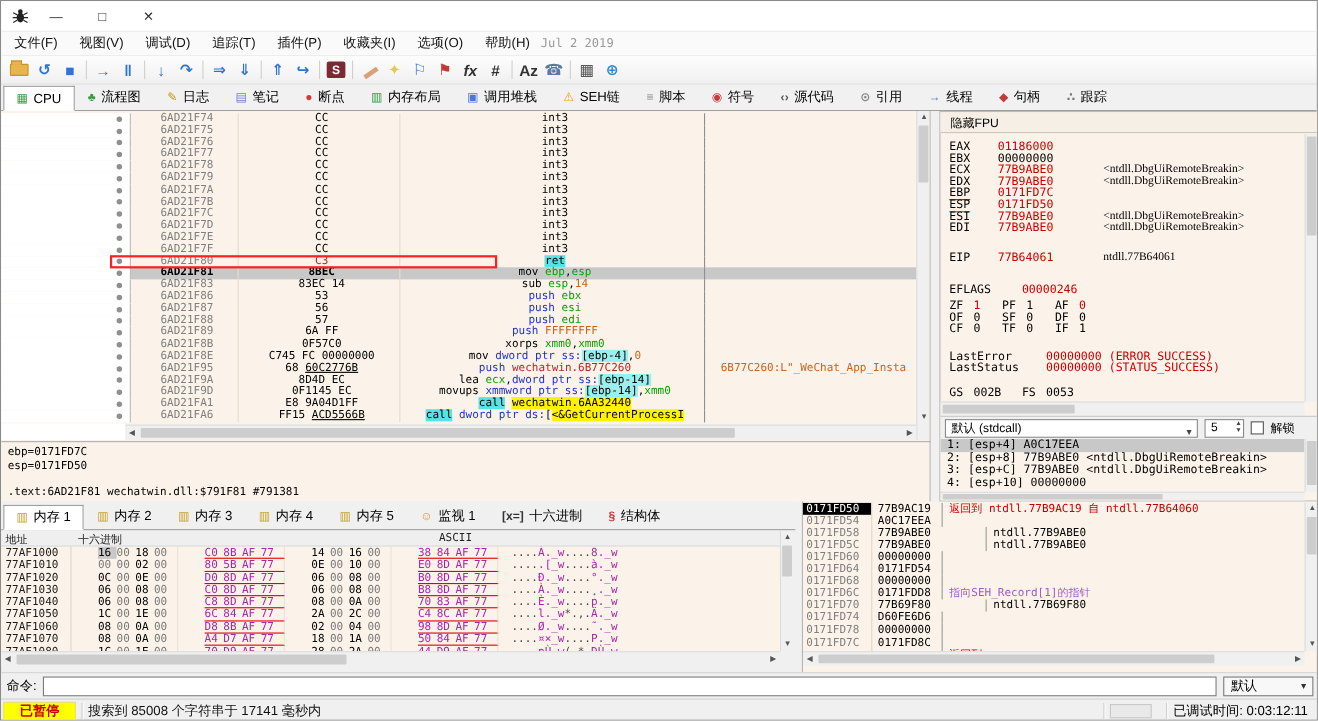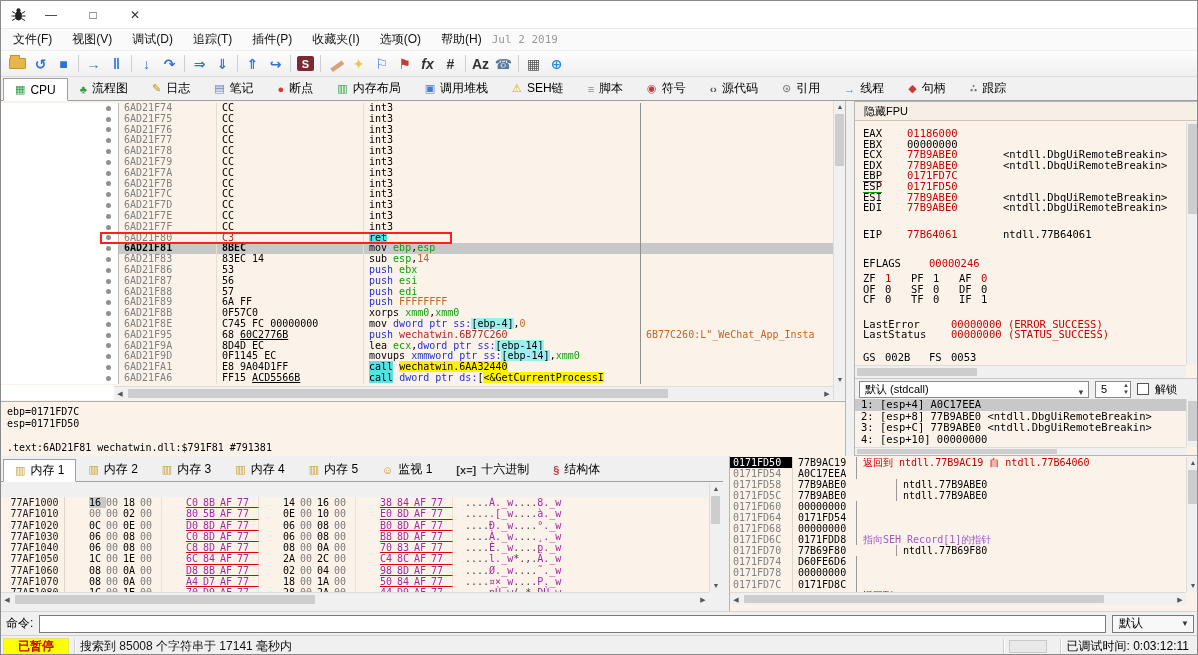--- a/index.html
+++ b/index.html
@@ -19,21 +19,21 @@
   .tb-folder { width:17px; height:11px; background:#e8b44c; border:1px solid #c79427; border-radius:1px; position:relative; margin:0 3px; }
   .tb-folder::before { content:""; position:absolute; top:-4px; left:0; width:8px; height:3px; background:#e8b44c; border:1px solid #c79427; border-bottom:none; }
   .tb-patch { transform:rotate(-35deg); }
   #tabbar { height:24px; background:#f1f1f1; border-bottom:1px solid #9f9f9f; display:flex; align-items:flex-end; padding-left:2px; font-size:12px; }
   .tab { height:23px; display:flex; align-items:center; gap:5px; padding:0 11px; border:1px solid transparent; white-space:nowrap; }
   .tab.active { background:#fff; border-color:#9f9f9f; border-bottom-color:#fff; margin-bottom:-1px; }
   .tic { font-size:11px; font-weight:bold; }
   #main { position:absolute; top:100px; left:0; width:1198px; height:355px; background:#f0f0f0; }
   #disasm { position:absolute; left:0; top:0; width:845px; height:300px; background:var(--warm_bg); border-right:1px solid #b5b5b5; overflow:hidden; }
   #disasm-rows { position:absolute; top:2px; left:0; right:12px; height:282px; font-family:"DejaVu Sans Mono",monospace; font-size:10px; white-space:pre; }
-  .drow { height:10.8px; display:flex; line-height:10.8px; }
+  .drow { height:10.8px; display:flex; line-height:10.8px;text-align:center; }
   .col-side { width:118px; background:#fff; border-right:1px solid #b9b9b9; position:relative; flex:none; }
   .dot { position:absolute; right:7px; top:50%; margin-top:-2.5px; width:5px; height:5px; border-radius:50%; background:#8f8f8f; }
   .row-main { flex:1; display:flex; }
   .row-main.sel { background:var(--selection); }
   .c-addr { width:97px; padding-left:5px; color:var(--addr_gray); flex:none; }
   .sel .c-addr { color:#000; font-weight:bold; }
   .c-bytes { width:147px; flex:none; border-left:1px solid #e6dccf; padding-left:5px; }
   .sel .c-bytes { font-weight:bold; }
   .c-instr { width:277px; flex:none; border-left:1px solid #e6dccf; padding-left:5px; }
   .c-comment { flex:1; border-left:1px solid #8f8f8f; padding-left:5px; overflow:hidden; }
@@ -50,21 +50,21 @@
   .sb-thumb { position:absolute; background:#cdcdcd; border-radius:1px; }
   #disasm-vscroll { right:0; top:0; height:299px; }
   #disasm-hscroll { left:113px; right:12px; bottom:1px; }
   #infopane { position:absolute; left:0; top:300px; width:845px; height:55px; background:var(--warm_bg); border-top:1px solid #b0b0b0; border-right:1px solid #b5b5b5; font-family:"DejaVu Sans Mono",monospace; font-size:10px; padding:4px 6px; line-height:12px; }
   #regpanel { position:absolute; left:853px; top:0; right:0; height:355px; background:var(--warm_bg); border:1px solid #b5b5b5; }
   #reg-header { height:19px; background:#f6efe6; border-bottom:1px solid #cfc5b9; font-size:11px; display:flex; align-items:center; padding-left:9px; }
   #reg-body { position:absolute; top:20px; left:0; right:12px; bottom:90px; overflow:hidden; font-family:"DejaVu Sans Mono",monospace; font-size:10.5px; padding:6px 0 0 8px; white-space:pre; }
   .rrow { height:10.6px; line-height:10.6px; display:flex; }
   .rn { width:44px; flex:none; } .rn span { display:inline-block; }
   .ul-red span { border-bottom:1px solid #c00000; } .ul-green span { border-bottom:1px solid #00a000; }
-  .rv { width:96px; flex:none; } .rc { flex:1; color:#000; overflow:hidden; }
+  .rv { width:96px; flex:none; } .rc { flex:1; color:#000; overflow:hidden;font-family:Liberation Serif, serif; }
   .vr { color:var(--value_red); } .vb { color:#000; }
   .fn { width:22px; flex:none; } .fv { width:26px; flex:none; } .fv2 { width:44px; flex:none; }
   #reg-vscroll { right:0; top:20px; bottom:90px; height:auto; }
   #reg-hscroll { left:0; right:12px; bottom:77px; height:13px; }
   #conv-row { position:absolute; left:0; right:0; bottom:56px; height:21px; background:#f0f0f0; border-top:1px solid #c9c9c9; display:flex; align-items:center; padding:0 4px; gap:6px; }
   #conv-combo { width:230px; height:17px; background:#fff; border:1px solid #8a8a8a; font-size:11px; display:flex; align-items:flex-end; padding-left:5px; position:relative; }
   #conv-combo .arr { position:absolute; right:3px; font-size:8px; color:#444; }
   #conv-spin { width:36px; height:17px; background:#fff; border:1px solid #8a8a8a; font-size:11px; display:flex; align-items:center; padding-left:5px; position:relative; }
   #conv-spin .spins { position:absolute; right:1px; top:0; display:flex; flex-direction:column; font-size:6px; line-height:7px; color:#444; }
   #conv-check { width:12px; height:12px; background:#fff; border:1px solid #555; }
@@ -75,21 +75,21 @@
   #args-vscroll { right:0; bottom:8px; height:48px; }
   #args-hscroll { left:0; right:12px; bottom:0; height:8px; border-top:1px solid #dcdcdc; }
   #bottom { position:absolute; top:455px; left:0; width:1198px; height:155px; }
   #dump { position:absolute; left:0; top:0; width:722px; height:155px; }
   #dump-tabs { height:26px; background:#f0f0f0; border-bottom:1px solid #9f9f9f; display:flex; align-items:flex-end; padding-left:2px; font-size:12px; }
   #dump-header { position:absolute; top:27px; left:0; right:14px; height:14px; background:#efefef; border-bottom:1px solid #d5d5d5; font-family:"DejaVu Sans Mono",monospace; font-size:10px; color:#222; }
   #dump-header span { position:absolute; top:1px; }
   #dh-addr { left:4px; } #dh-hex { left:70px; } #dh-ascii { left:398px; }
   #dump-rows { position:absolute; top:41px; left:0; right:14px; height:95px; background:var(--warm_bg); overflow:hidden; font-family:"DejaVu Sans Mono",monospace; font-size:10px; white-space:pre; }
   .mrow { height:11.3px; line-height:11.3px; display:flex; }
-  .m-addr { width:64px; padding-left:4px; flex:none; color:#1c1c1c; border-right:1px solid #e0d6c8;text-align:center; }
+  .m-addr { width:64px; padding-left:4px; flex:none; color:#1c1c1c; border-right:1px solid #e0d6c8; }
   .bgrp { flex:none; margin-left:24px; padding-right:4px; border-right:1px solid #ece2d4; }
   .bgrp.ptr { color:var(--ptr_magenta); border-bottom:1.5px solid var(--ptr_underline); }
   .byte { display:inline-block; width:17px; }
   .byte.dim { color:#7a7a7a; } .bgrp.ptr .byte { color:var(--ptr_magenta); }
   .byte.selbyte { background:var(--selection); }
   .agrp { flex:none; color:#444; } .agrp.ptr2 { color:var(--ptr_magenta); }
   .agrp.first { margin-left:12px; }
   #dump-vscroll { right:2px; top:27px; height:109px; }
   #dump-hscroll { left:0; right:14px; bottom:5px; }
   #stack { position:absolute; left:728px; top:0; right:0; height:155px; background:var(--warm_bg); border-left:1px solid #b5b5b5; }
@@ -324,20 +324,25 @@
         </div>
         <div class="tab">
           <span class="tic" style="color: rgb(51, 51, 51);">[x=]</span>
           <span>十六进制</span>
         </div>
         <div class="tab">
           <span class="tic" style="color: rgb(194, 59, 59);">§</span>
           <span>结构体</span>
         </div>
       </div>
+    <div id="dump-header">
+      <span id="dh-addr">地址</span>
+      <span id="dh-hex">十六进制</span>
+      <span id="dh-ascii">ASCII</span>
+    </div>
     <div id="dump-rows"><div class="mrow"><span class="m-addr">77AF1000</span><span class="bgrp"><span class="byte selbyte">16</span><span class="byte dim">00</span><span class="byte">18</span><span class="byte dim">00</span></span><span class="bgrp ptr"><span class="byte">C0</span><span class="byte">8B</span><span class="byte">AF</span><span class="byte">77</span></span><span class="bgrp"><span class="byte">14</span><span class="byte dim">00</span><span class="byte">16</span><span class="byte dim">00</span></span><span class="bgrp ptr"><span class="byte">38</span><span class="byte">84</span><span class="byte">AF</span><span class="byte">77</span></span><span class="agrp first">....</span><span class="agrp ptr2">À._w</span><span class="agrp">....</span><span class="agrp ptr2">8._w</span></div><div class="mrow"><span class="m-addr">77AF1010</span><span class="bgrp"><span class="byte dim">00</span><span class="byte dim">00</span><span class="byte">02</span><span class="byte dim">00</span></span><span class="bgrp ptr"><span class="byte">80</span><span class="byte">5B</span><span class="byte">AF</span><span class="byte">77</span></span><span class="bgrp"><span class="byte">0E</span><span class="byte dim">00</span><span class="byte">10</span><span class="byte dim">00</span></span><span class="bgrp ptr"><span class="byte">E0</span><span class="byte">8D</span><span class="byte">AF</span><span class="byte">77</span></span><span class="agrp first">....</span><span class="agrp ptr2">.[_w</span><span class="agrp">....</span><span class="agrp ptr2">à._w</span></div><div class="mrow"><span class="m-addr">77AF1020</span><span class="bgrp"><span class="byte">0C</span><span class="byte dim">00</span><span class="byte">0E</span><span class="byte dim">00</span></span><span class="bgrp ptr"><span class="byte">D0</span><span class="byte">8D</span><span class="byte">AF</span><span class="byte">77</span></span><span class="bgrp"><span class="byte">06</span><span class="byte dim">00</span><span class="byte">08</span><span class="byte dim">00</span></span><span class="bgrp ptr"><span class="byte">B0</span><span class="byte">8D</span><span class="byte">AF</span><span class="byte">77</span></span><span class="agrp first">....</span><span class="agrp ptr2">Ð._w</span><span class="agrp">....</span><span class="agrp ptr2">°._w</span></div><div class="mrow"><span class="m-addr">77AF1030</span><span class="bgrp"><span class="byte">06</span><span class="byte dim">00</span><span class="byte">08</span><span class="byte dim">00</span></span><span class="bgrp ptr"><span class="byte">C0</span><span class="byte">8D</span><span class="byte">AF</span><span class="byte">77</span></span><span class="bgrp"><span class="byte">06</span><span class="byte dim">00</span><span class="byte">08</span><span class="byte dim">00</span></span><span class="bgrp ptr"><span class="byte">B8</span><span class="byte">8D</span><span class="byte">AF</span><span class="byte">77</span></span><span class="agrp first">....</span><span class="agrp ptr2">À._w</span><span class="agrp">....</span><span class="agrp ptr2">¸._w</span></div><div class="mrow"><span class="m-addr">77AF1040</span><span class="bgrp"><span class="byte">06</span><span class="byte dim">00</span><span class="byte">08</span><span class="byte dim">00</span></span><span class="bgrp ptr"><span class="byte">C8</span><span class="byte">8D</span><span class="byte">AF</span><span class="byte">77</span></span><span class="bgrp"><span class="byte">08</span><span class="byte dim">00</span><span class="byte">0A</span><span class="byte dim">00</span></span><span class="bgrp ptr"><span class="byte">70</span><span class="byte">83</span><span class="byte">AF</span><span class="byte">77</span></span><span class="agrp first">....</span><span class="agrp ptr2">È._w</span><span class="agrp">....</span><span class="agrp ptr2">p._w</span></div><div class="mrow"><span class="m-addr">77AF1050</span><span class="bgrp"><span class="byte">1C</span><span class="byte dim">00</span><span class="byte">1E</span><span class="byte dim">00</span></span><span class="bgrp ptr"><span class="byte">6C</span><span class="byte">84</span><span class="byte">AF</span><span class="byte">77</span></span><span class="bgrp"><span class="byte">2A</span><span class="byte dim">00</span><span class="byte">2C</span><span class="byte dim">00</span></span><span class="bgrp ptr"><span class="byte">C4</span><span class="byte">8C</span><span class="byte">AF</span><span class="byte">77</span></span><span class="agrp first">....</span><span class="agrp ptr2">l._w</span><span class="agrp">*.,.</span><span class="agrp ptr2">Ä._w</span></div><div class="mrow"><span class="m-addr">77AF1060</span><span class="bgrp"><span class="byte">08</span><span class="byte dim">00</span><span class="byte">0A</span><span class="byte dim">00</span></span><span class="bgrp ptr"><span class="byte">D8</span><span class="byte">8B</span><span class="byte">AF</span><span class="byte">77</span></span><span class="bgrp"><span class="byte">02</span><span class="byte dim">00</span><span class="byte">04</span><span class="byte dim">00</span></span><span class="bgrp ptr"><span class="byte">98</span><span class="byte">8D</span><span class="byte">AF</span><span class="byte">77</span></span><span class="agrp first">....</span><span class="agrp ptr2">Ø._w</span><span class="agrp">....</span><span class="agrp ptr2">˜._w</span></div><div class="mrow"><span class="m-addr">77AF1070</span><span class="bgrp"><span class="byte">08</span><span class="byte dim">00</span><span class="byte">0A</span><span class="byte dim">00</span></span><span class="bgrp ptr"><span class="byte">A4</span><span class="byte">D7</span><span class="byte">AF</span><span class="byte">77</span></span><span class="bgrp"><span class="byte">18</span><span class="byte dim">00</span><span class="byte">1A</span><span class="byte dim">00</span></span><span class="bgrp ptr"><span class="byte">50</span><span class="byte">84</span><span class="byte">AF</span><span class="byte">77</span></span><span class="agrp first">....</span><span class="agrp ptr2">¤×_w</span><span class="agrp">....</span><span class="agrp ptr2">P._w</span></div><div class="mrow"><span class="m-addr">77AF1080</span><span class="bgrp"><span class="byte">1C</span><span class="byte dim">00</span><span class="byte">1E</span><span class="byte dim">00</span></span><span class="bgrp ptr"><span class="byte">70</span><span class="byte">D9</span><span class="byte">AF</span><span class="byte">77</span></span><span class="bgrp"><span class="byte">28</span><span class="byte dim">00</span><span class="byte">2A</span><span class="byte dim">00</span></span><span class="bgrp ptr"><span class="byte">44</span><span class="byte">D9</span><span class="byte">AF</span><span class="byte">77</span></span><span class="agrp first">....</span><span class="agrp ptr2">pÙ_w</span><span class="agrp">(.*.</span><span class="agrp ptr2">DÙ_w</span></div></div>
     <div class="sb-v" id="dump-vscroll">
       <div class="sb-btn" style="top:0">▲</div>
       <div class="sb-thumb" style="left:1px;right:1px;top:13px;height:28px"></div>
       <div class="sb-btn" style="bottom:0">▼</div>
     </div>
     <div class="sb-h" id="dump-hscroll">
       <div class="sb-btn" style="left:0;line-height:14px">◀</div>
       <div class="sb-thumb" style="top:2px;bottom:2px;left:14px;width:300px"></div>
       <div class="sb-btn" style="right:0;line-height:14px">▶</div>

